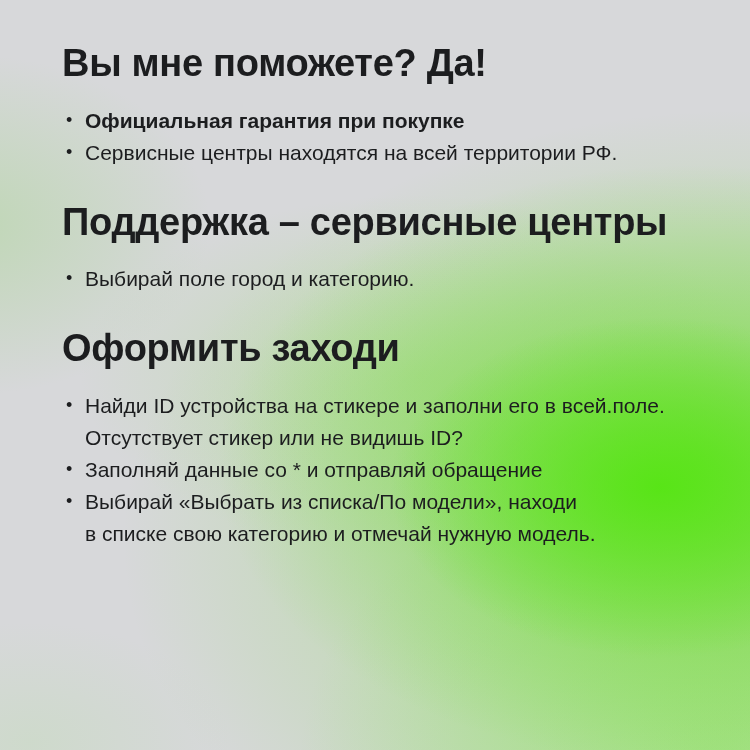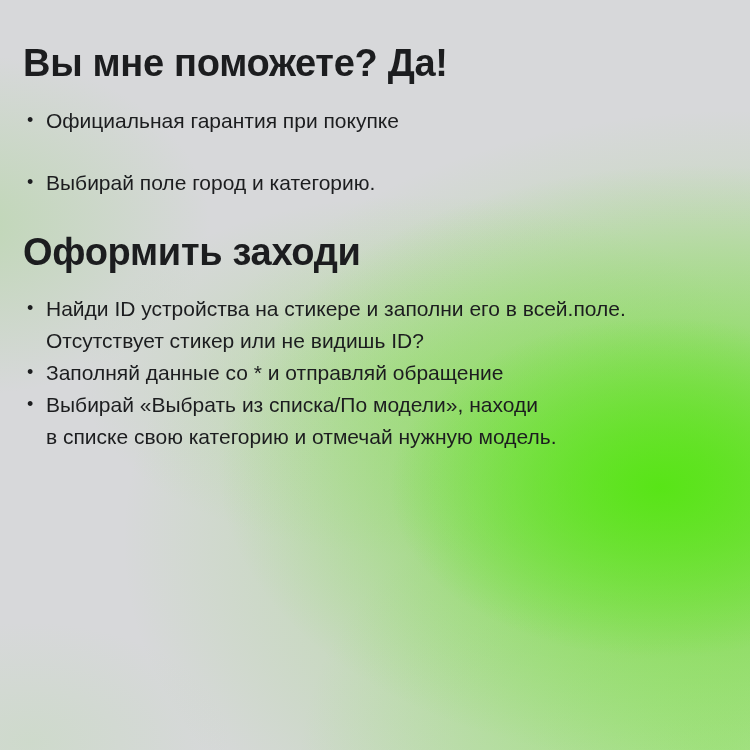--- a/index.html
+++ b/index.html
@@ -19,21 +19,21 @@
       radial-gradient(ellipse 620px 430px at 99% 72%, rgba(140,221,88,0.65) 0%, rgba(140,221,88,0) 100%),
       radial-gradient(ellipse 420px 320px at 96% 102%, rgba(162,229,132,0.85) 0%, rgba(162,229,132,0) 100%),
       radial-gradient(ellipse 340px 180px at 56% 50%, rgba(158,220,118,0.40) 0%, rgba(158,220,118,0) 100%),
       radial-gradient(ellipse 240px 170px at -4% 30%, rgba(172,214,152,0.55) 0%, rgba(172,214,152,0) 100%),
       radial-gradient(ellipse 200px 120px at 4% 99%, rgba(185,222,170,0.30) 0%, rgba(185,222,170,0) 100%);
   }
   .slide {
     box-sizing: border-box;
     width: 750px;
     height: 750px;
-    padding: 40px 42px 0 23px;
+    padding: 40px 42px 0 62px;
   }
   .section { margin: 0; }
   .section + .section { margin-top: 30px; }
   .heading {
     margin: 0 0 17px 0;
     font-size: 38px;
     line-height: 1.25;
     font-weight: 700;
     letter-spacing: -0.3px;
   }
@@ -50,37 +50,41 @@
   }
   .bullet::before {
     content: "\2022";
     position: absolute;
     left: 4px;
     top: -1px;
     font-size: 18px;
     color: #1c1d1f;
   }
   .bullet-text { white-space: pre-line; }
-  .bold .bullet-text { font-weight: 400; }
+  .bold .bullet-text { font-weight: 700; }
 </style>
 </head>
 <body>
 
 <div class="slide">
 
   <section class="section">
     <h1 class="heading">Вы мне поможете? Да!</h1>
     <ul class="bullets">
       <li class="bullet bold">
         <span class="bullet-text">Официальная гарантия при покупке</span>
       </li>
+      <li class="bullet">
+        <span class="bullet-text">Сервисные центры находятся на всей территории РФ.</span>
+      </li>
     </ul>
   </section>
 
   <section class="section">
+    <h1 class="heading">Поддержка – сервисные центры</h1>
     <ul class="bullets">
       <li class="bullet">
         <span class="bullet-text">Выбирай поле город и категорию.</span>
       </li>
     </ul>
   </section>
 
   <section class="section">
     <h1 class="heading">Оформить заходи</h1>
     <ul class="bullets">

